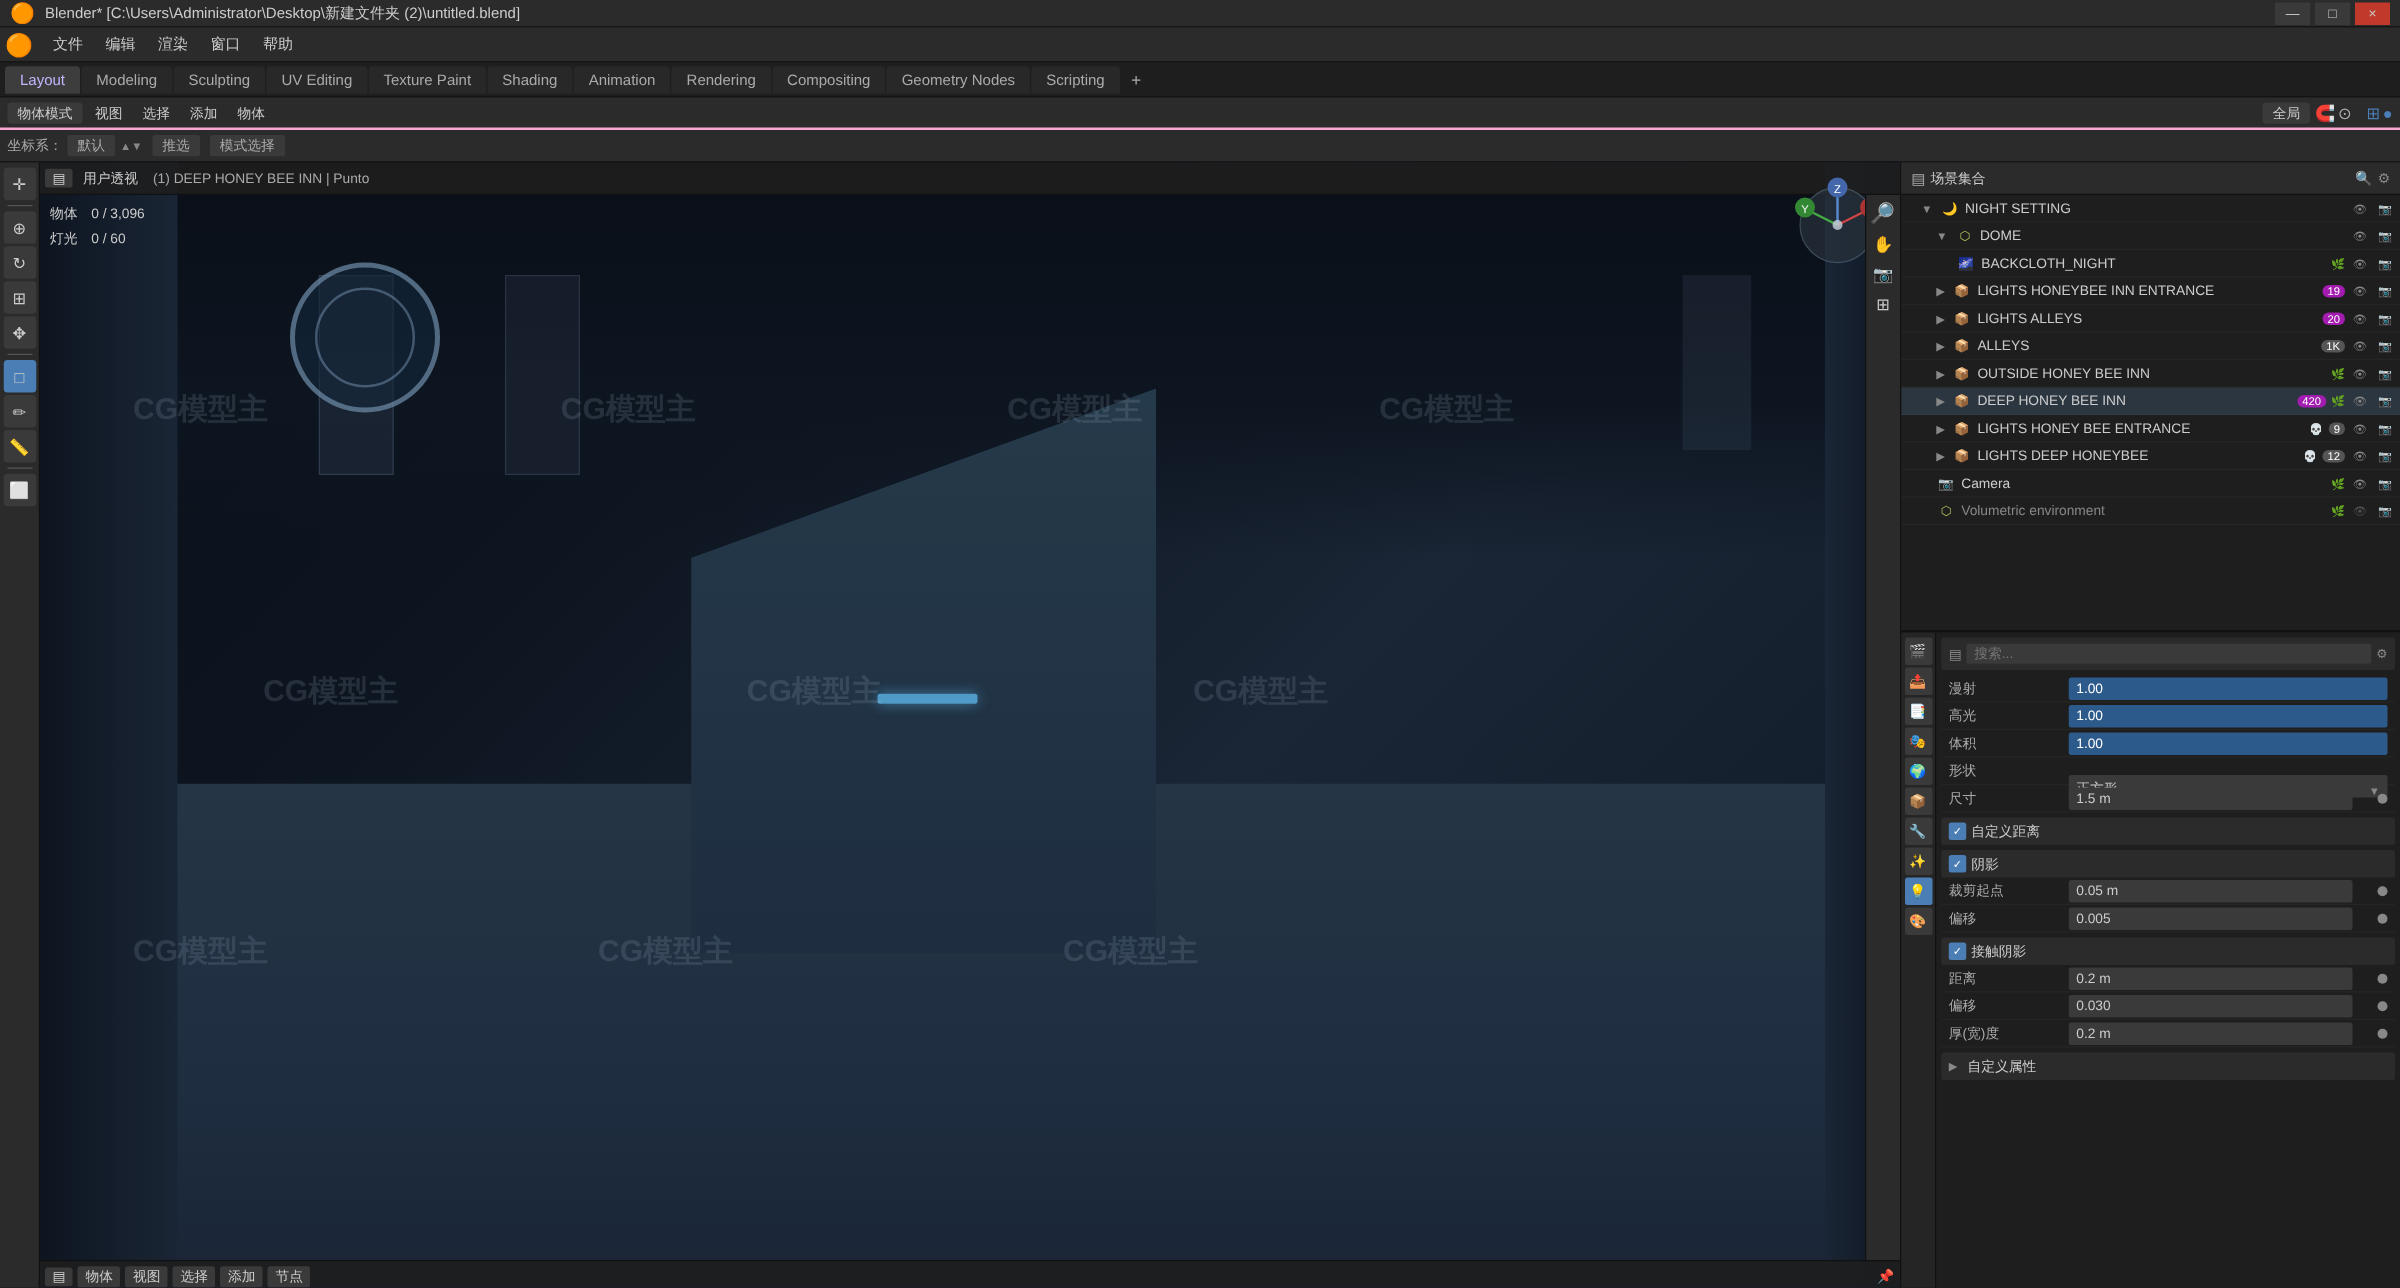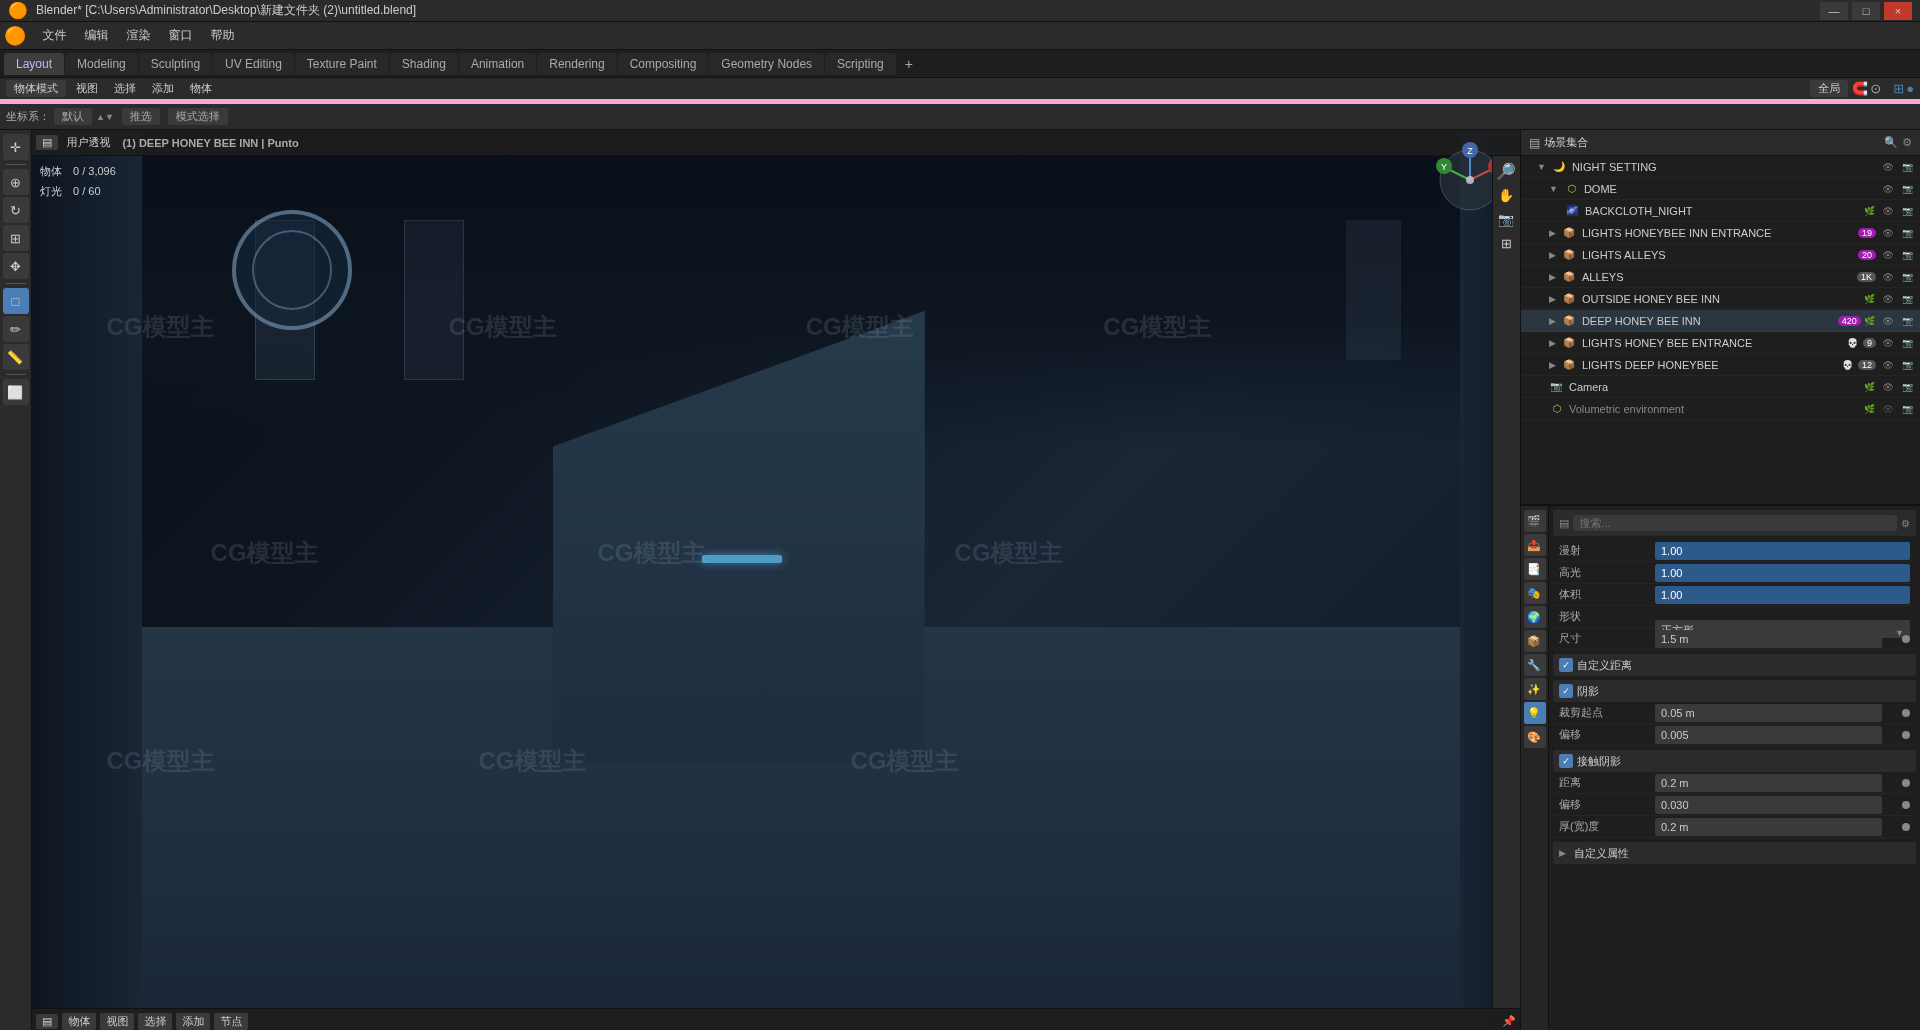--- a/index.html
+++ b/index.html
@@ -197,21 +197,21 @@
   <div class="ws-tab">Texture Paint</div>
   <div class="ws-tab">Shading</div>
   <div class="ws-tab">Animation</div>
   <div class="ws-tab">Rendering</div>
   <div class="ws-tab">Compositing</div>
   <div class="ws-tab">Geometry Nodes</div>
   <div class="ws-tab">Scripting</div>
   <div class="ws-add">+</div>
 </div>
 
-<div style="height:26px; background:#2b2b2b; display:flex; align-items:center; padding:0 6px; gap:4px; border-bottom:5px solid #f9a8d4;">
+<div style="height:26px; background:#2b2b2b; display:flex; align-items:center; padding:0 6px; gap:4px; border-bottom:2px solid #f9a8d4;">
   <div style="padding:1px 8px; background:#3a3a3a; border-radius:3px; font-size:11px; cursor:pointer;">物体模式</div>
   <div style="padding:1px 6px; font-size:11px; cursor:pointer; color:#ccc;">视图</div>
   <div style="padding:1px 6px; font-size:11px; cursor:pointer; color:#ccc;">选择</div>
   <div style="padding:1px 6px; font-size:11px; cursor:pointer; color:#ccc;">添加</div>
   <div style="padding:1px 6px; font-size:11px; cursor:pointer; color:#ccc;">物体</div>
   <div style="flex:1;"></div>
   <div style="padding:1px 8px; background:#3a3a3a; border-radius:3px; font-size:11px; cursor:pointer;">全局</div>
   <div style="display:flex; gap:2px; align-items:center;">
     <span style="font-size:13px; color:#aaa;">🧲</span>
     <span style="font-size:13px; color:#aaa;">⊙</span>
@@ -274,21 +274,21 @@
     <div class="watermark" style="top:45%; left:12%;">CG模型主</div>
     <div class="watermark" style="top:45%; left:38%;">CG模型主</div>
     <div class="watermark" style="top:45%; left:62%;">CG模型主</div>
     <div class="watermark" style="top:68%; left:5%;">CG模型主</div>
     <div class="watermark" style="top:68%; left:30%;">CG模型主</div>
     <div class="watermark" style="top:68%; left:55%;">CG模型主</div>
 
     <div id="viewport-header">
       <div class="vp-btn">▤</div>
       <span style="font-size:11px; color:#ccc; margin-left:4px;">用户透视</span>
-      <span style="font-size:11px; color:#aaa; margin-left:8px;font-weight:bold;">(1) DEEP HONEY BEE INN | Punto</span>
+      <span style="font-size:11px; color:#aaa; margin-left:8px;">(1) DEEP HONEY BEE INN | Punto</span>
     </div>
 
     <div style="position:absolute; top:32px; left:8px; font-size:11px; color:#ccc; line-height:1.8;">
       <div><span>物体</span>　<span>0 / 3,096</span></div>
       <div><span>灯光</span>　<span>0 / 60</span></div>
     </div>
 
     <div id="gizmo">
       <svg width="80" height="80" viewBox="0 0 80 80">
         <circle cx="40" cy="40" r="30" fill="rgba(40,50,60,0.7)" stroke="rgba(150,180,200,0.3)" stroke-width="1"></circle>

